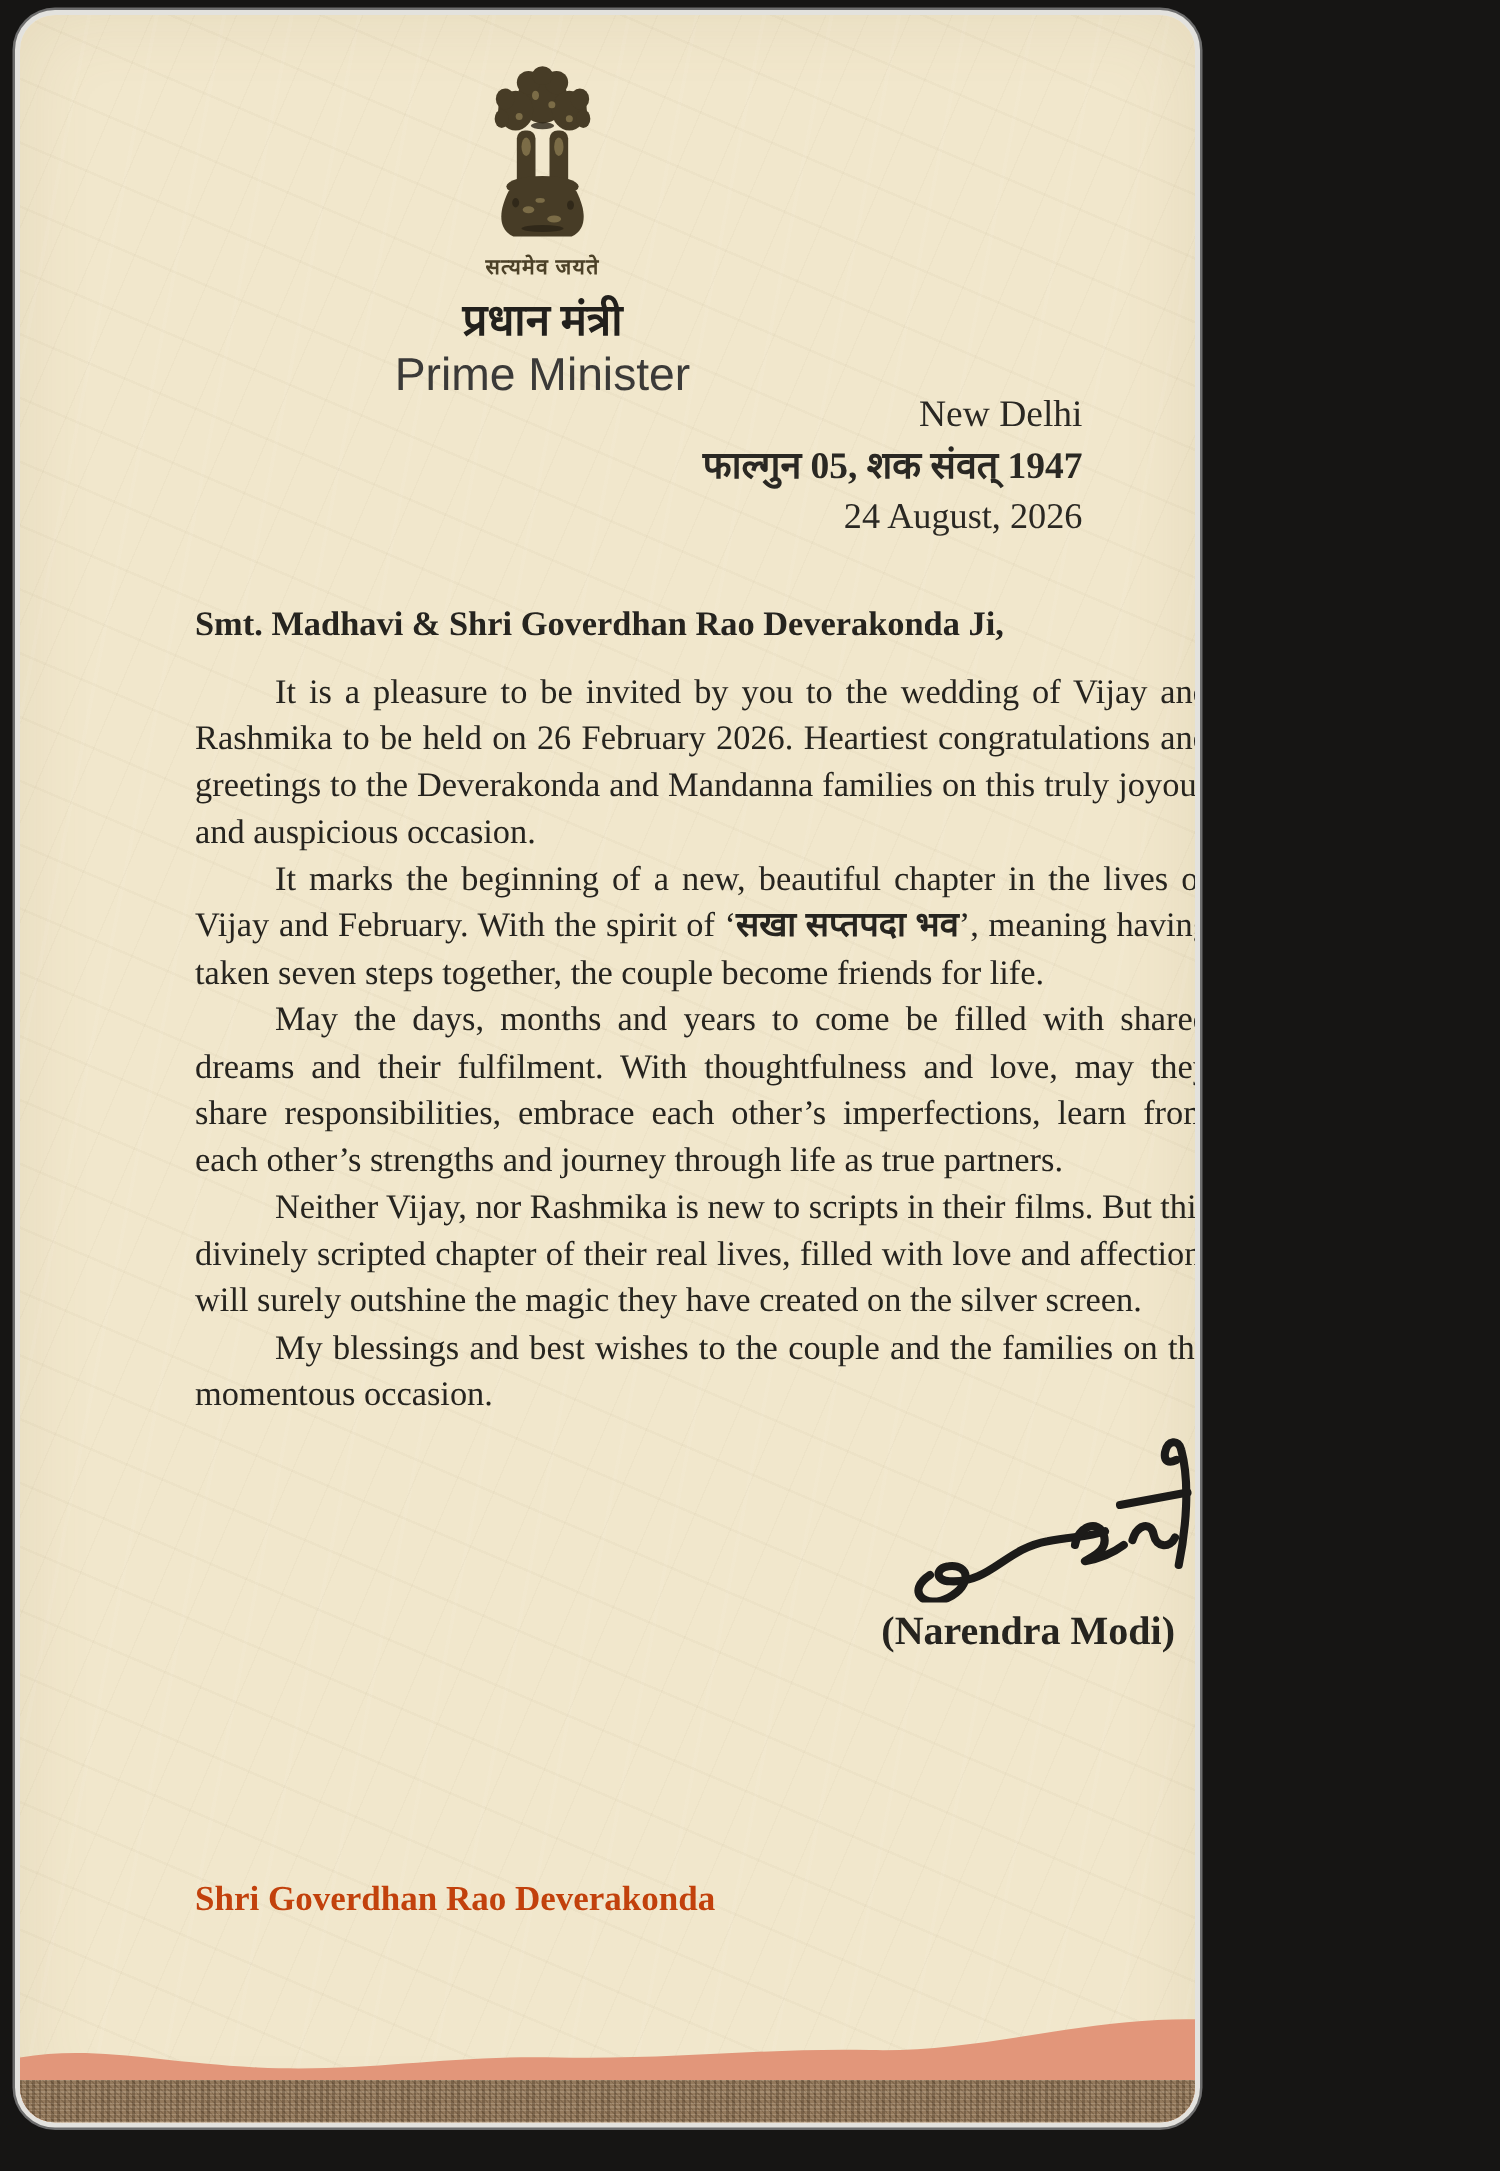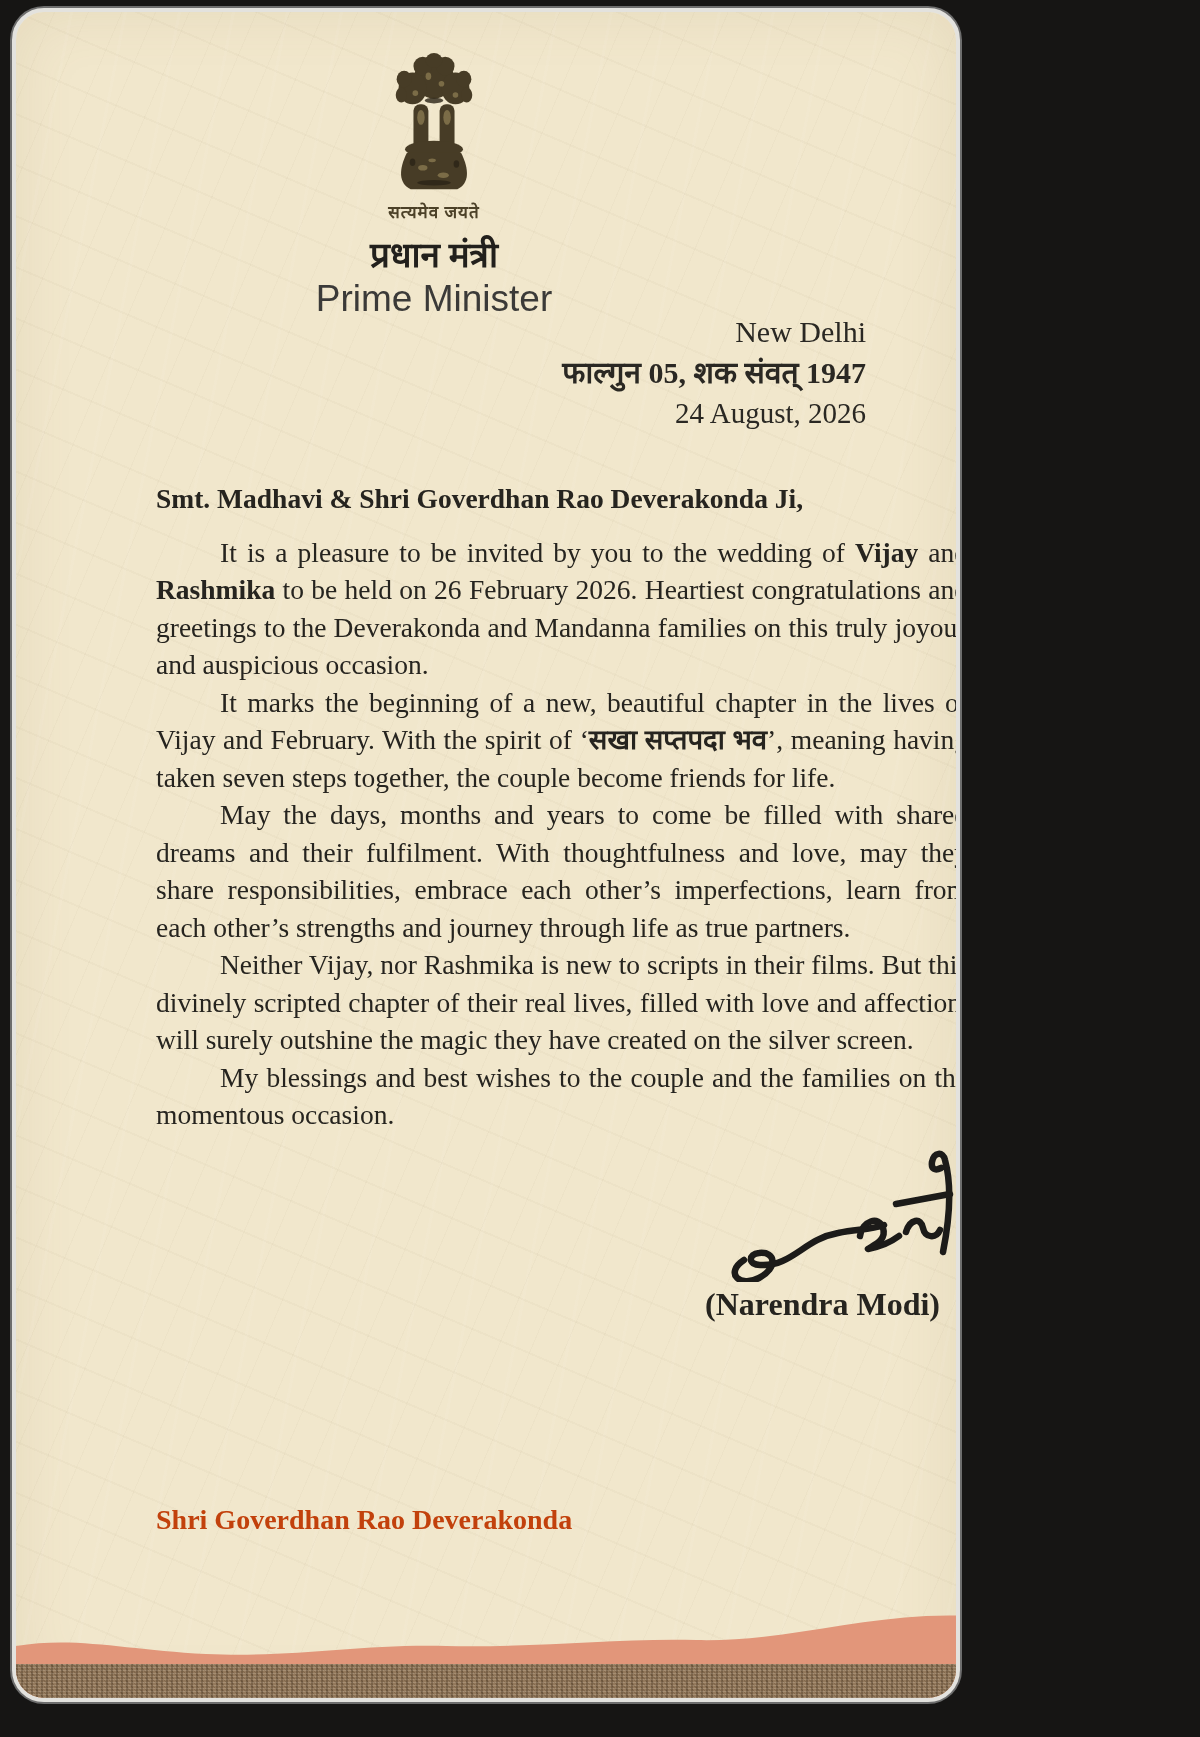--- a/index.html
+++ b/index.html
@@ -82,21 +82,21 @@
   }
   .salutation{
     font-weight:bold;
     margin:0 0 16px 0;
   }
   .para{
     margin:0;
     text-align:justify;
     text-indent:64px;
   }
-  .para b{font-weight:bold;}
+  .para b{font-weight:normal;}
   .quote-hi{font-weight:bold;}
   .closing{
     margin:0;
     text-indent:64px;
   }
   .sign-area{
     margin-top:8px;
     text-align:right;
     padding-right:6px;
     height:142px;

